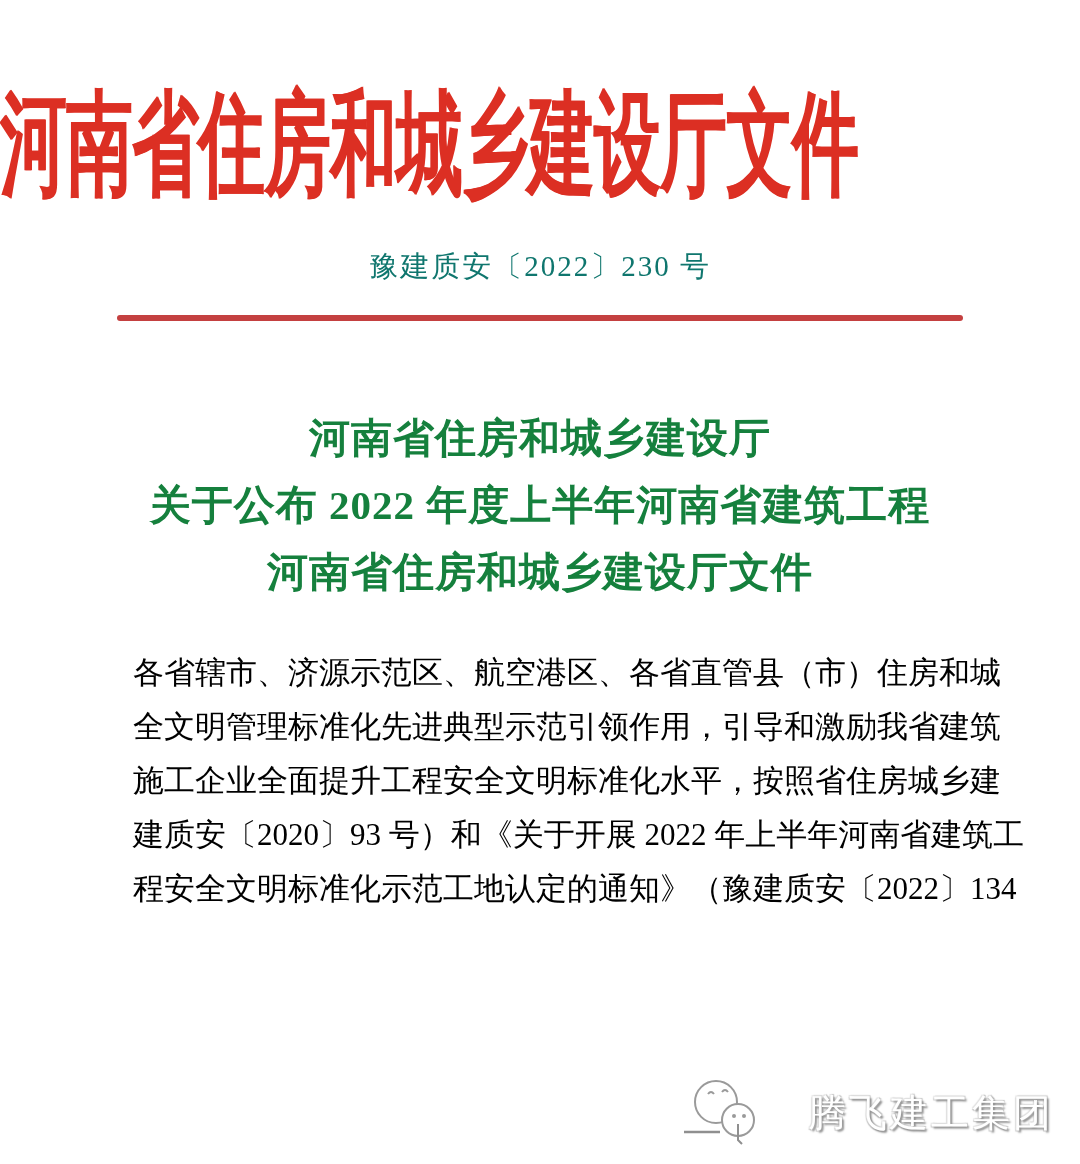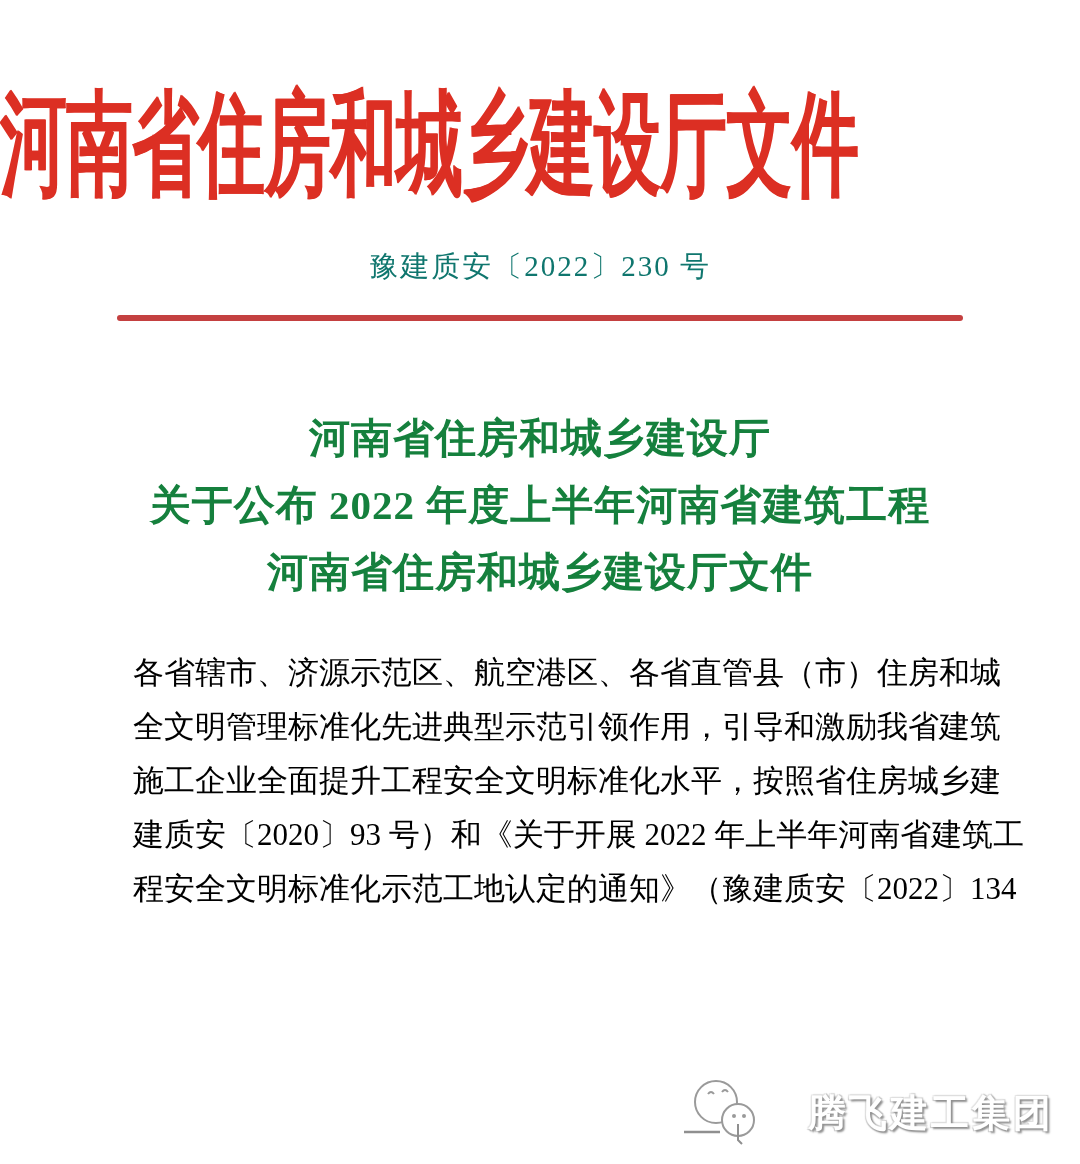--- a/index.html
+++ b/index.html
@@ -74,21 +74,21 @@
   .watermark {
     position: absolute;
     right: 26px;
     bottom: 14px;
     display: flex;
     align-items: center;
   }
   .watermark-text {
     font-family: "Liberation Sans", "DejaVu Sans", sans-serif;
     font-size: 38px;
-    font-weight: 700;
+    font-weight: 400;
     color: #ffffff;
     letter-spacing: 3px;
     text-shadow: 2px 2px 2px #909090, -1px -1px 1px #e2e2e2, 1px -1px 1px #c8c8c8, -1px 1px 1px #c8c8c8;
     white-space: nowrap;
     margin-left: 32px;
   }
   .bird-logo { margin-right: 10px; flex: 0 0 auto; }
 </style>
 </head>
 <body>

